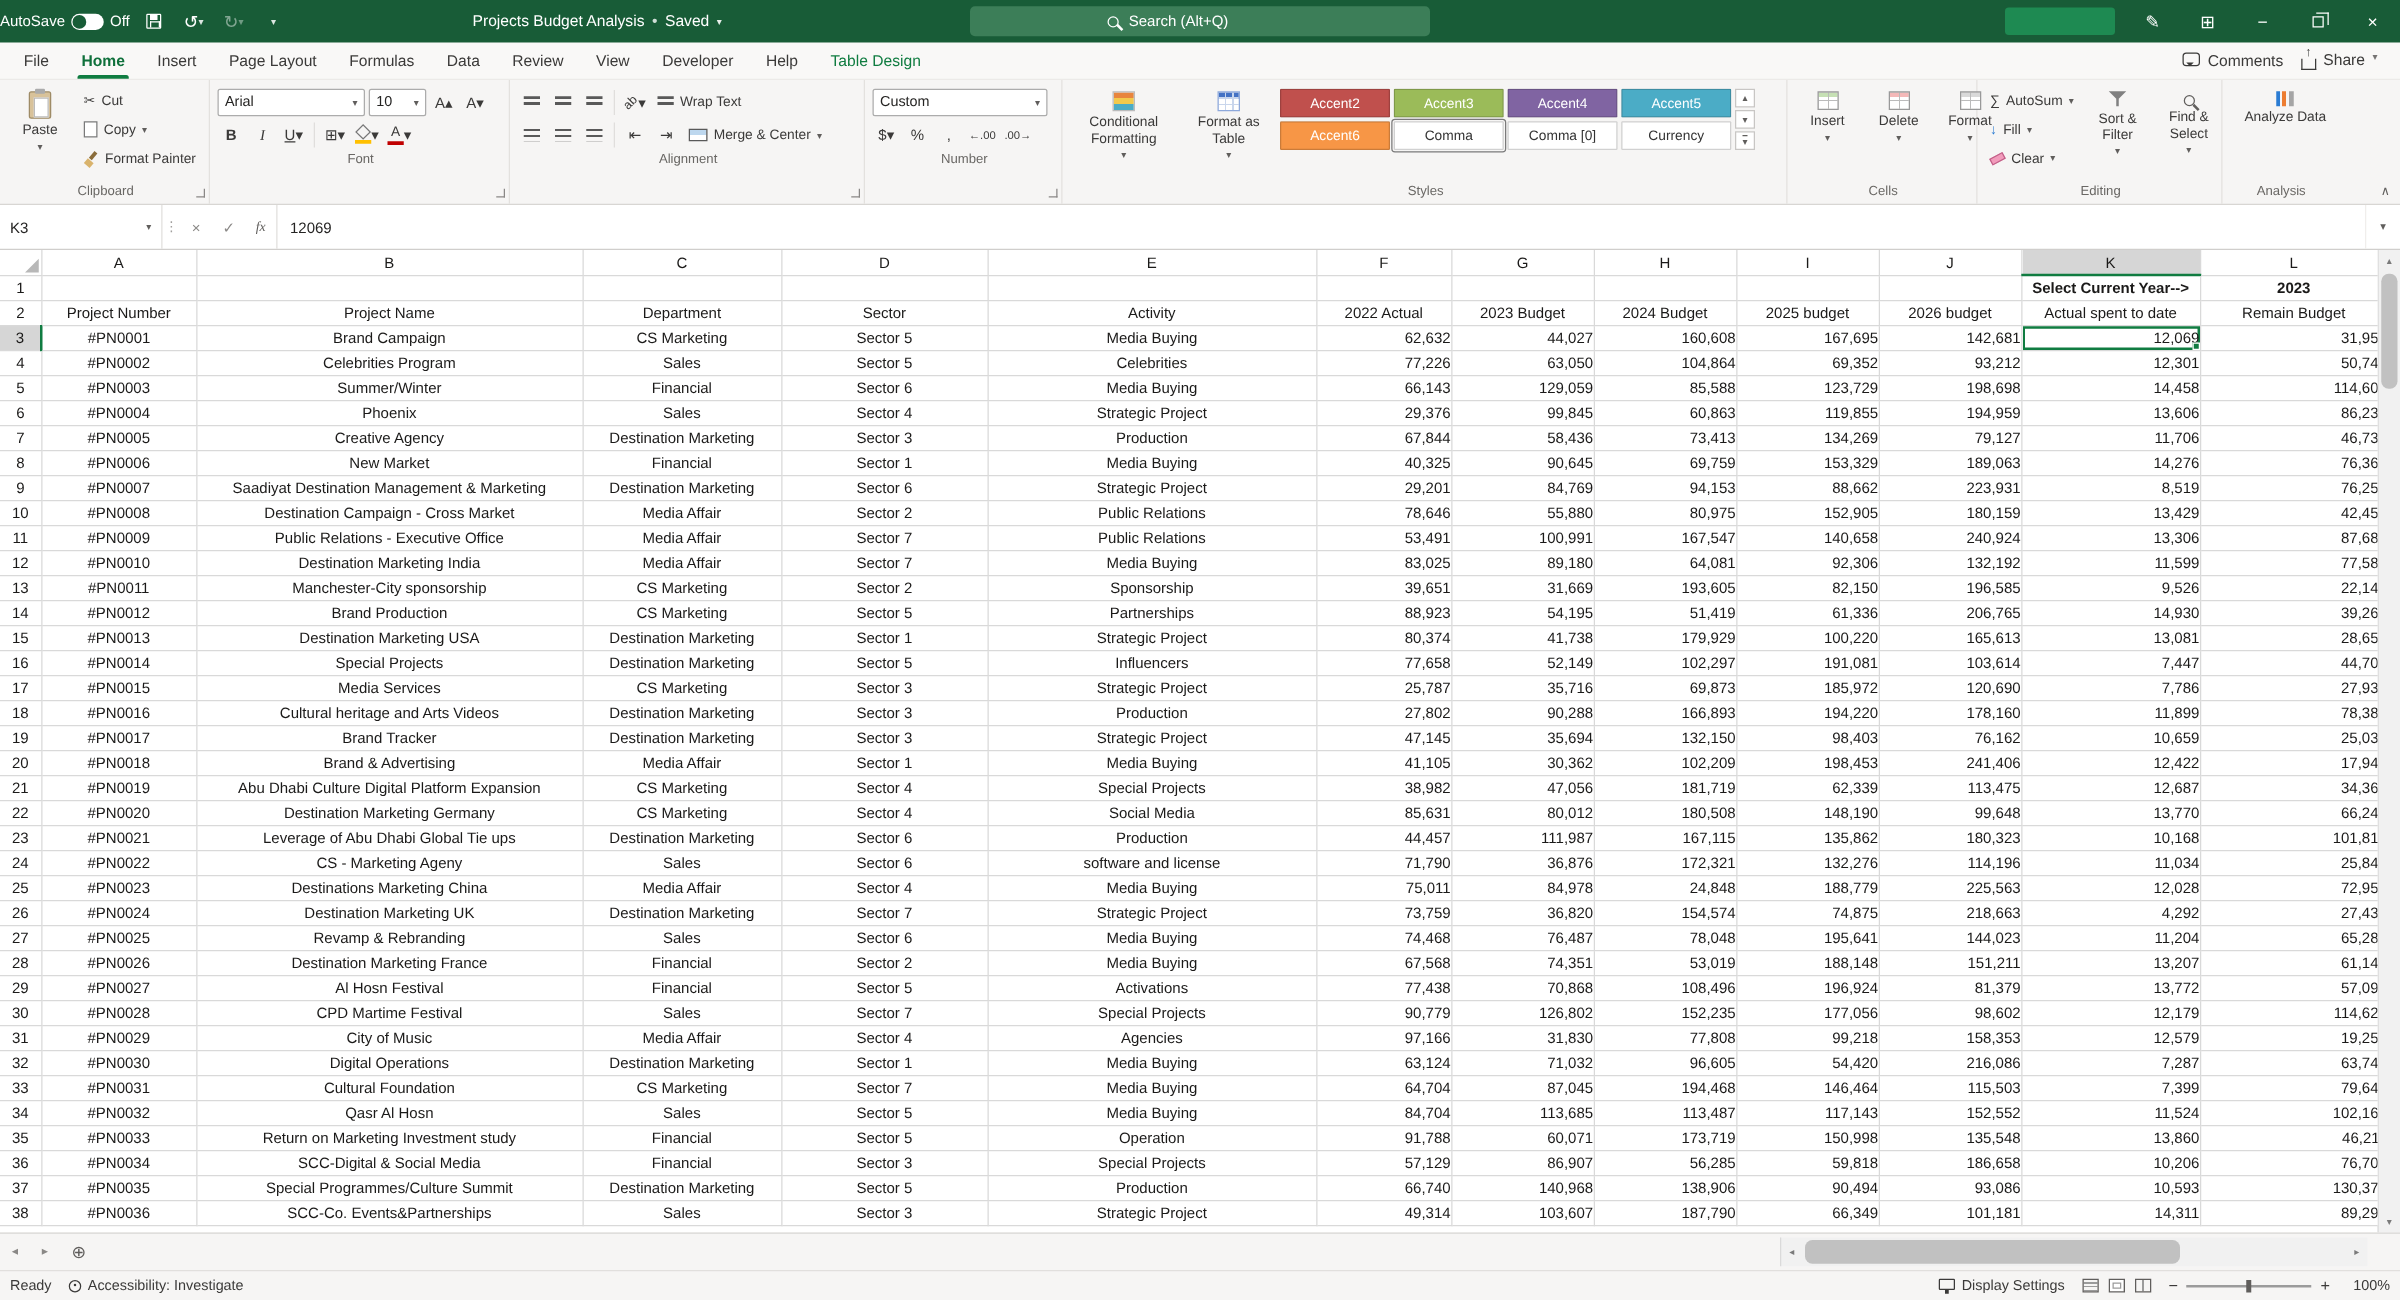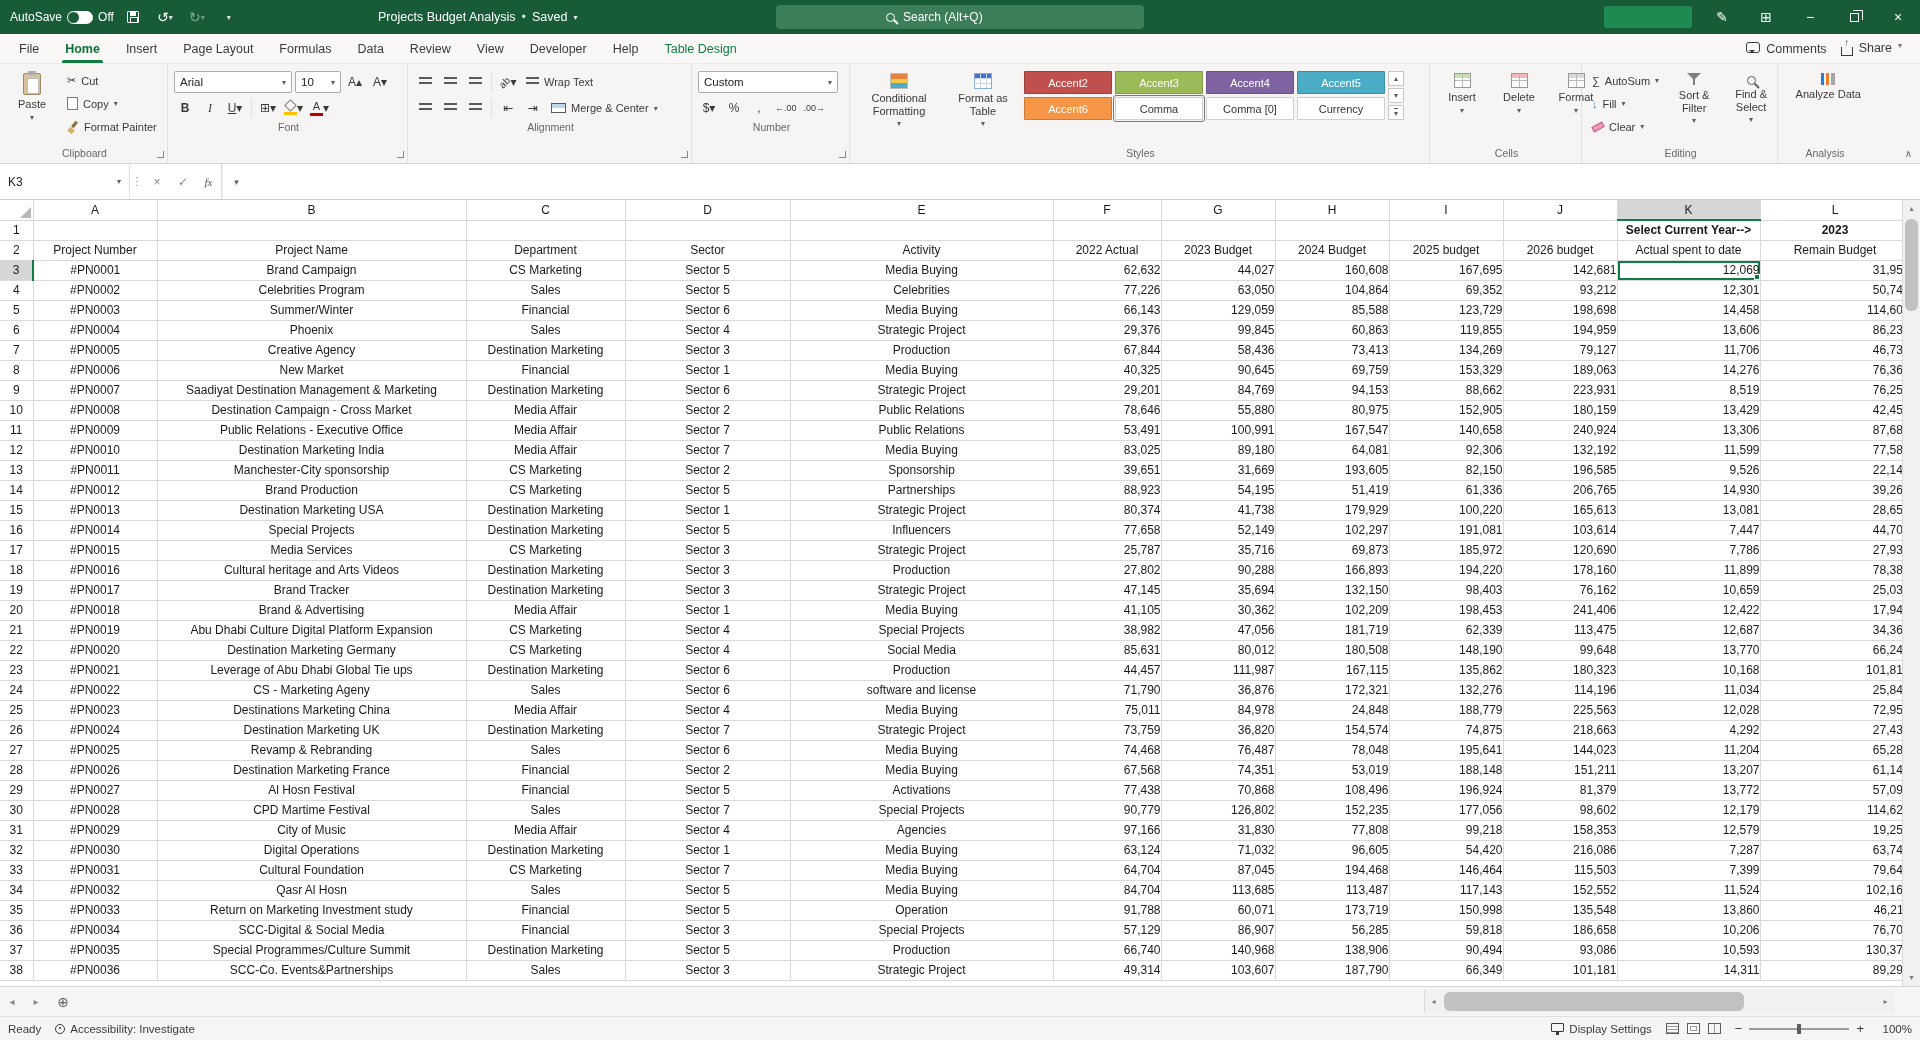--- a/index.html
+++ b/index.html
@@ -2,21 +2,21 @@
 <html style="--c-title_bar: #185C37; --c-excel_green: #107C41; --c-table_header: #33A466; --c-k_column_fill: #FFF2CC;"><head>
 <meta charset="utf-8">
 <style>
   *{margin:0;padding:0;box-sizing:border-box}
   html,body{width:1920px;height:1040px;overflow:hidden;background:#fff;
     font-family:"Liberation Sans","DejaVu Sans",sans-serif;-webkit-font-smoothing:antialiased}
   .app{width:1920px;height:1040px;display:flex;flex-direction:column}
 
   
   .titlebar{height:34px;background:var(--c-title_bar,#185C37);color:#fff;display:flex;align-items:center;position:relative;flex:0 0 auto}
-  .qat{display:flex;align-items:center;gap:6px;padding-left:10px}
+  .qat{display:flex;align-items:center;gap:6px;}
   .autosave{display:flex;align-items:center;gap:5px;font-size:12px}
   .switch{width:26px;height:13px;border-radius:7px;background:#fff;position:relative;display:inline-block}
   .knob{position:absolute;left:1px;top:1px;width:11px;height:11px;border-radius:50%;background:var(--c-title_bar,#185C37)}
   .titlebtn{width:26px;height:26px;display:flex;align-items:center;justify-content:center;font-size:14px;color:#fff;border-radius:3px}
   .titlebtn.dim{opacity:.45}
   .tinychev{font-size:8px;opacity:.85}
   .ic-save{width:12px;height:12px;border:1.4px solid #fff;border-radius:1px;position:relative}
   .ic-save::before{content:'';position:absolute;top:0;left:2px;width:6px;height:4px;background:#fff}
   .ic-save::after{content:'';position:absolute;bottom:0;left:2px;width:6px;height:4px;border:1px solid #fff;border-bottom:none}
   .doctitle{position:absolute;left:378px;top:0;height:34px;display:flex;align-items:center;gap:6px;font-size:12.5px;white-space:nowrap}
@@ -525,20 +525,21 @@
 
   <div class="formulabar">
     <div class="namebox">
       <span>K3</span>
       <span class="chev">▾</span>
     </div>
     <div class="fgrip">⋮</div>
     <div class="fbtn">×</div>
     <div class="fbtn">✓</div>
     <div class="fbtn fx">fx</div>
+    <div class="fvalue">12069</div>
     <div class="fexpand">▾</div>
   </div>
 
   <div class="sheet">
     <div class="gridwrap">
       <table class="grid">
         <colgroup>
           <col style="width:33px">
             <col style="width:124px">
             <col style="width:309px">

